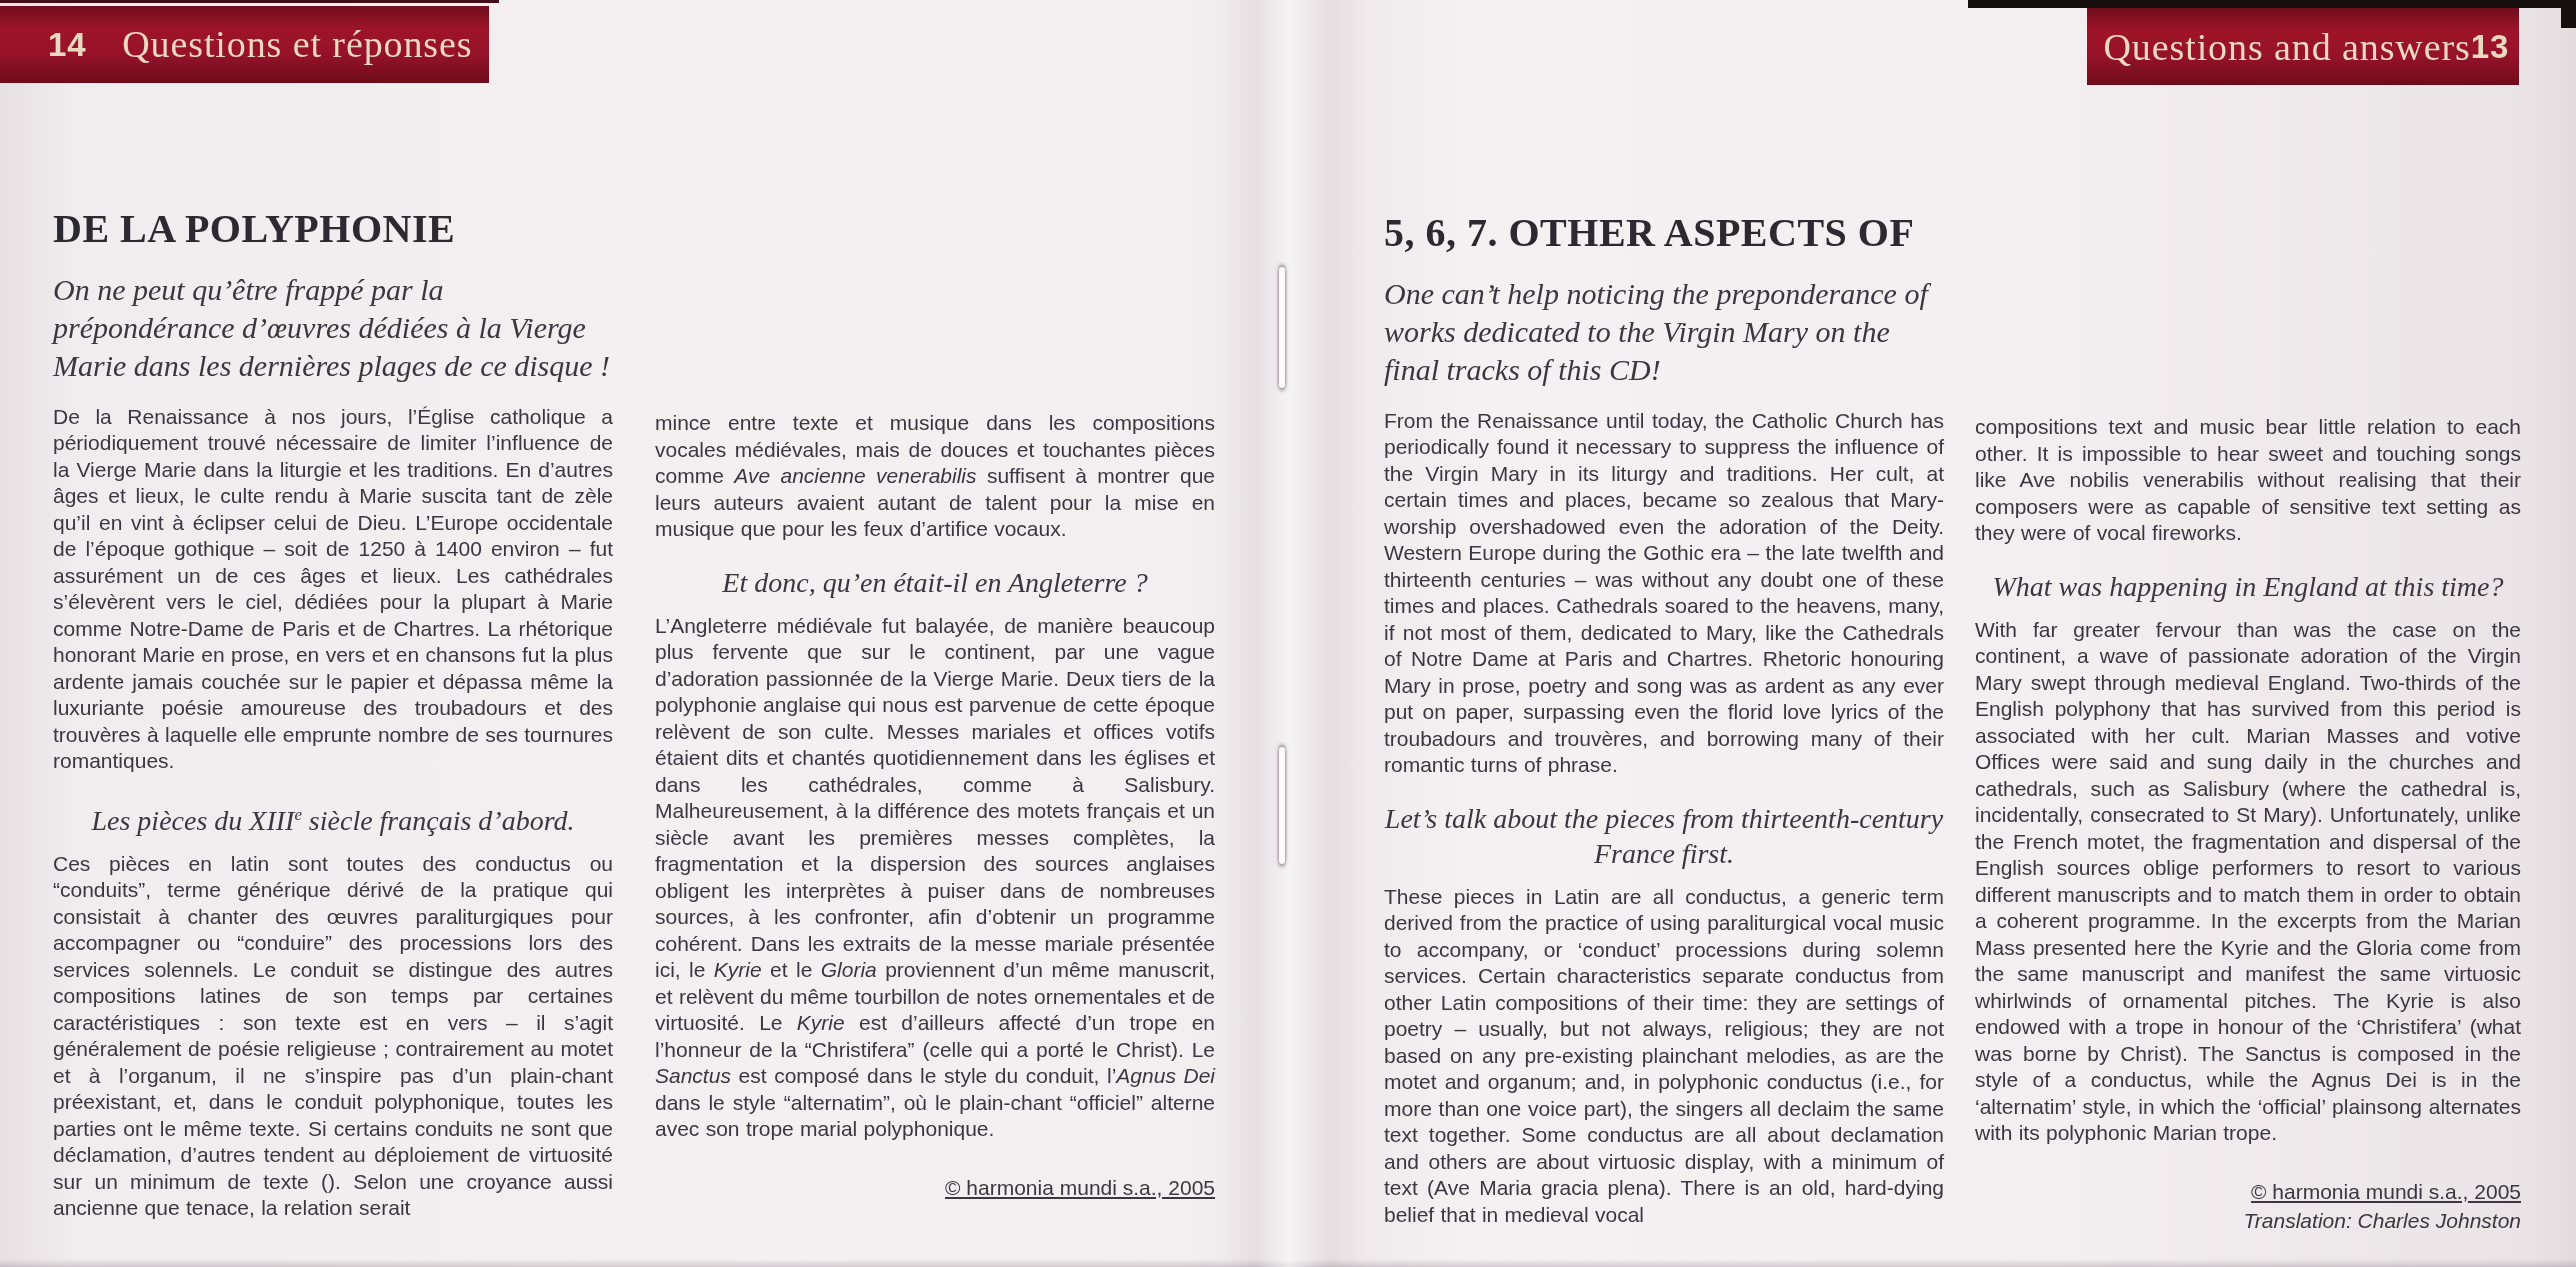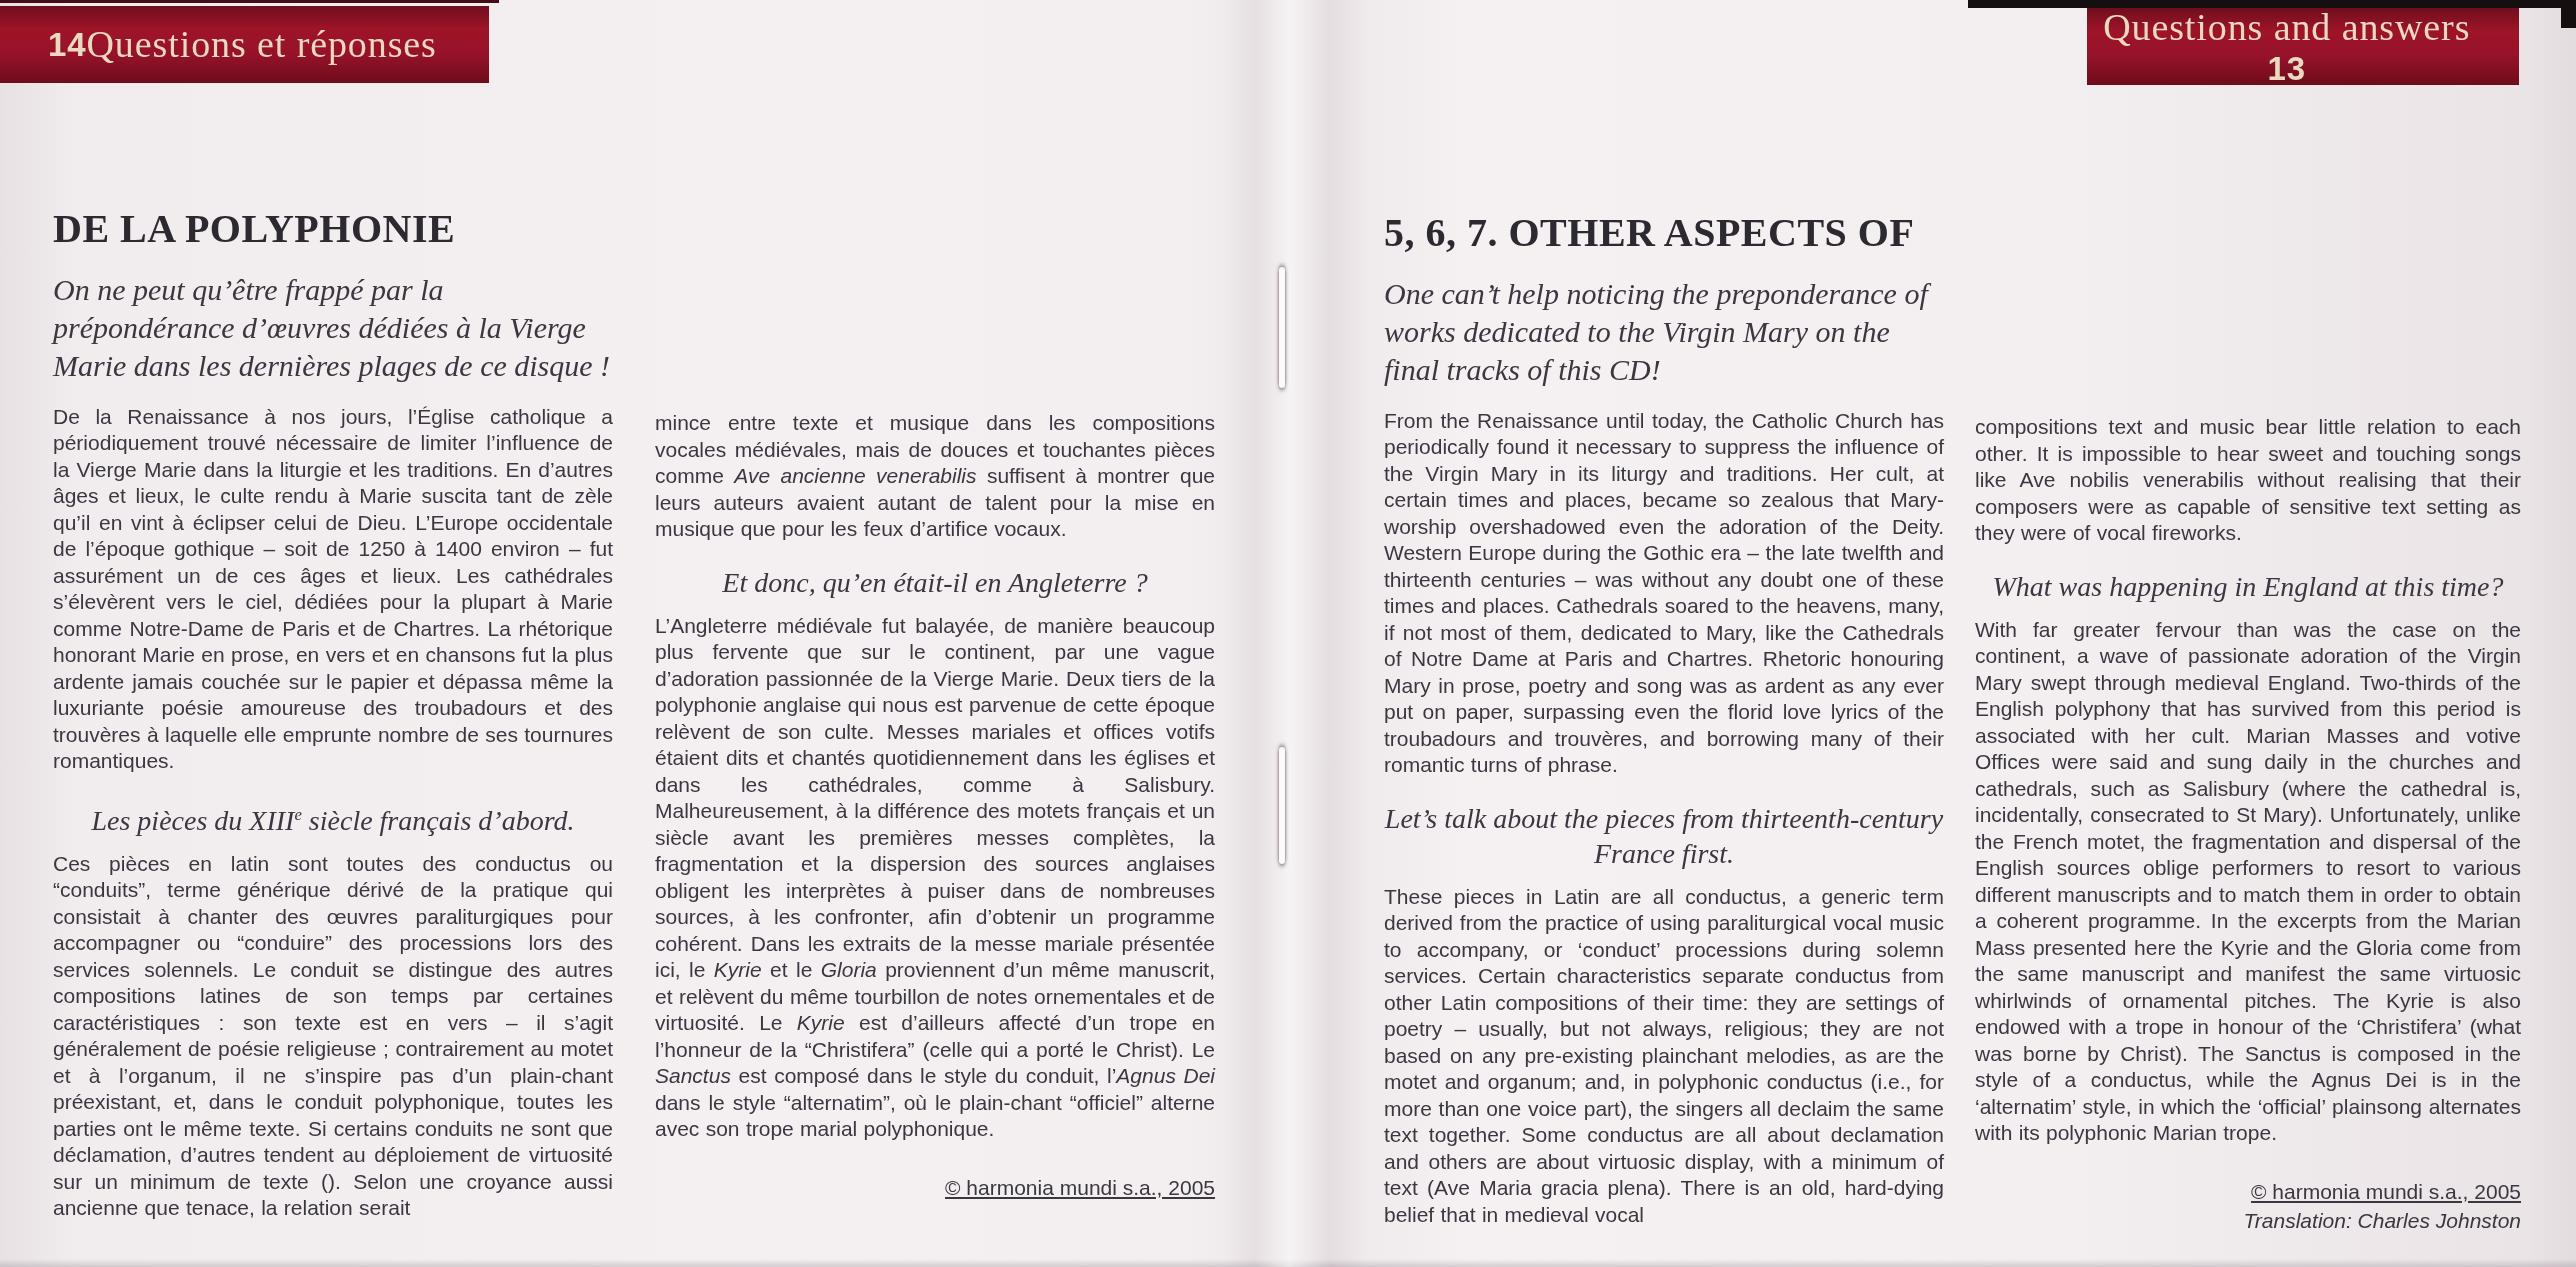--- a/index.html
+++ b/index.html
@@ -27,23 +27,23 @@
       rgba(70,48,58,0.06) 74%, rgba(70,48,58,0) 100%);}
   .staple{position:absolute;left:1279px;width:6.4px;border-radius:3.7px;background:#fcfbfa;
     box-shadow:0 2.7px 3.7px rgba(90,66,76,.5), 0 -2.7px 3.7px rgba(90,66,76,.5), 0 0 1.8px rgba(120,90,100,.4);}
   .staple-top{top:267px;height:121px;}
   .staple-bottom{top:747px;height:117px;}
   
   .banner{position:absolute;height:77px;
     background:linear-gradient(180deg,#6f0e1d 0%,#9e1428 30%,#96122a 62%,#6e0c1b 100%);
     color:#ead9c0;display:flex;align-items:center;box-sizing:border-box;}
   .banner-left{left:0;top:5.5px;width:489px;padding-left:48px;padding-right:16.5px;}
-  .banner-right{left:2087px;top:8.2px;width:432px;padding-left:16.5px;padding-right:49px;flex-direction:column;}
+  .banner-right{left:2087px;top:8.2px;width:432px;padding-left:16.5px;padding-right:49px;}
   .pagenum{font:700 33px/1 "Liberation Sans",sans-serif;letter-spacing:0.9px;}
-  .banner-title{flex:1;text-align:left;font:400 38px/1 "Liberation Serif",serif;letter-spacing:0.9px;white-space:nowrap;}
+  .banner-title{flex:1;text-align:right;font:400 38px/1 "Liberation Serif",serif;letter-spacing:0.9px;white-space:nowrap;}
   
   .col{position:absolute;width:560px;text-align:justify;}
   #col-l1{left:53px;top:205px;}
   #col-l2{left:655px;top:410px;}
   #col-r1{left:1384px;top:209px;}
   #col-r2{left:1975px;top:414px;width:546px;}
   h2.title{margin:0 0 18.3px 0;font:700 40px/48px "Liberation Serif",serif;
     color:#2d2931;letter-spacing:0.5px;text-align:left;}
   h2.title span{display:block;}
   .lead{margin:0 0 18.3px 0;font:italic 30px/38px "Liberation Serif",serif;

